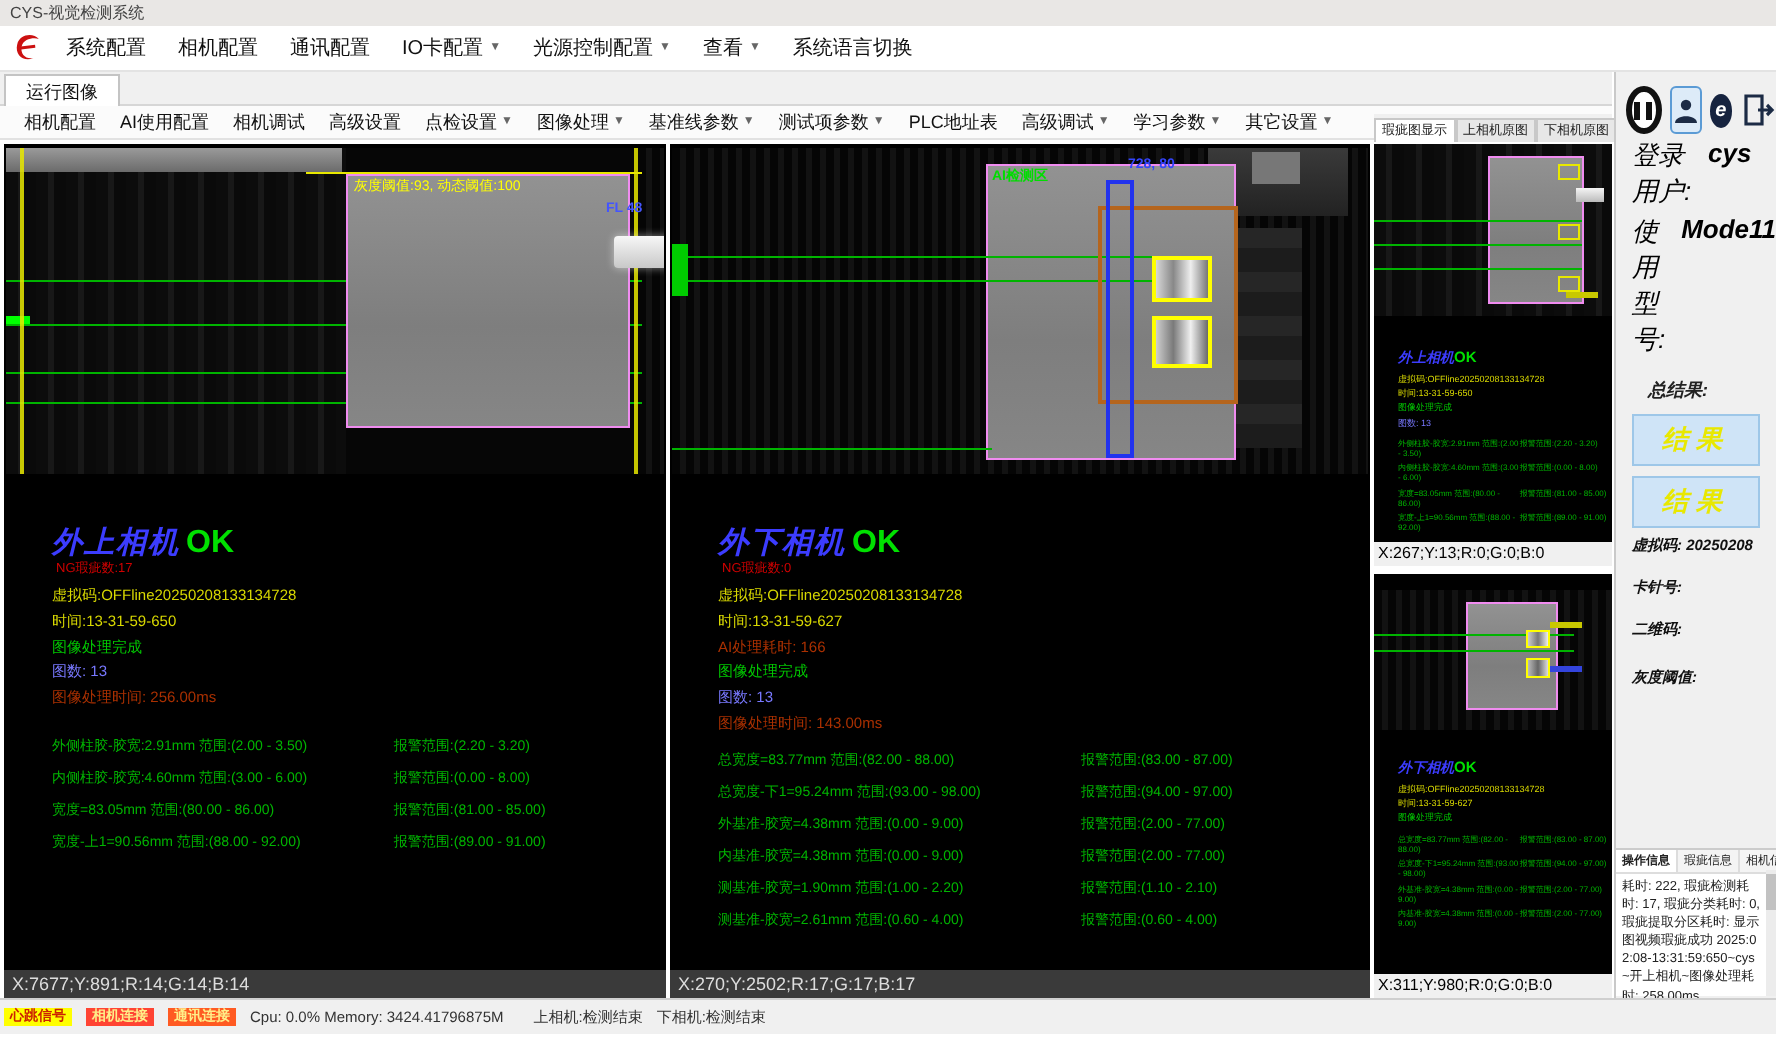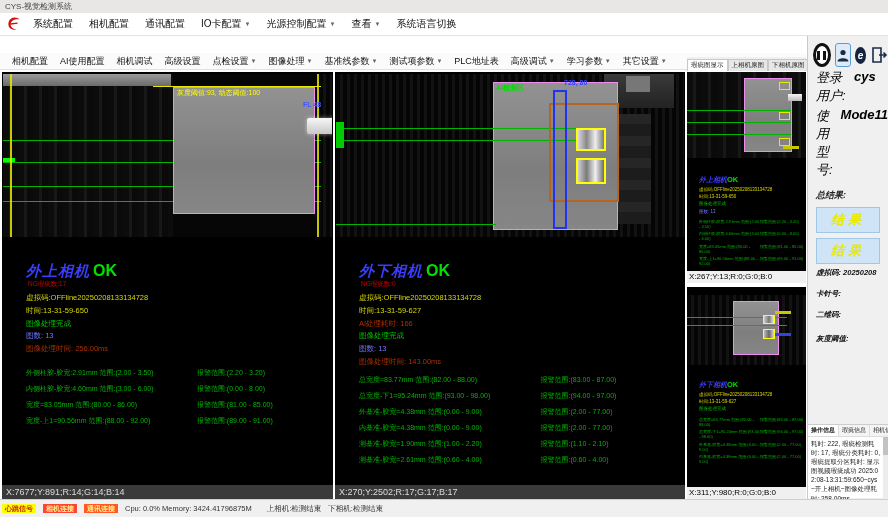--- a/index.html
+++ b/index.html
@@ -59,21 +59,21 @@
   .btnrow{display:flex;align-items:center;gap:4px;padding:7px 0 0 5px;}
   .pausebtn{width:24px;height:24px;border-radius:50%;border:3px solid #111;background:#fff;display:flex;align-items:center;justify-content:center;gap:3px;box-sizing:border-box;}
   .pausebtn i{display:block;width:3px;height:9px;background:#111;}
   .userbtn{width:21px;height:22px;border:1px solid #5b9bd5;background:#ddebf8;border-radius:3px;display:flex;align-items:center;justify-content:center;}
   .ebtn{width:17px;height:17px;border-radius:50%;background:#16233f;color:#fff;font-size:10px;font-weight:bold;
         text-align:center;line-height:17px;font-style:italic;}
   .exitbtn{width:22px;height:22px;display:flex;align-items:center;justify-content:center;}
   .field{font-size:13px;color:#000;padding-left:8px;margin-top:2px;display:flex;font-style:italic;}
   .field .lab{width:38px;}
   .field .val{font-weight:bold;}
-  .totlabel{font-size:9px;font-weight:bold;font-style:italic;color:#222;padding-left:8px;margin-top:10px;}
+  .totlabel{font-size:9px;font-weight:bold;font-style:italic;color:#222;padding-left:16px;margin-top:10px;}
   .resbox{width:62px;height:24px;background:#cfe4f7;border:1px solid #9ec7e8;margin:5px 0 0 8px;
           display:flex;align-items:center;justify-content:center;font-size:13px;font-weight:bold;font-style:italic;color:#e8e800;letter-spacing:4px;}
   .sfield{font-size:7.5px;font-weight:bold;font-style:italic;color:#111;padding-left:8px;margin-top:11px;}
   .logpanel{position:absolute;left:0;right:0;bottom:1px;height:73px;background:#fff;border-top:1px solid #ccc;}
   .logtabs{display:flex;font-size:6px;background:#f4f4f4;border-bottom:1px solid #ddd;}
   .logtab{padding:1px 3px;border-right:1px solid #ddd;color:#222;white-space:nowrap;}
   .logtab.active{background:#fff;font-weight:bold;}
   .logtext{font-size:6.5px;color:#222;padding:2px 7px 2px 3px;line-height:1.4;word-break:break-all;}
   .logscroll{position:absolute;right:0;top:10px;bottom:0;width:5px;background:#ececec;}
   .logscroll i{display:block;width:5px;height:18px;background:#c2c2c2;margin-top:2px;}
@@ -120,20 +120,23 @@
       </span>
     <span class="menu-item">
         <span>查看</span>
         <span class="arrow">▼</span>
       </span>
     <span class="menu-item">
         <span>系统语言切换</span>
       </span>
   </div>
 
+  <div class="tabrow">
+    <span class="tab">运行图像</span>
+  </div>
 
   <div class="toolbar">
     <span class="tool-item">
         <span>相机配置</span>
       </span>
     <span class="tool-item">
         <span>AI使用配置</span>
       </span>
     <span class="tool-item">
         <span>相机调试</span>

